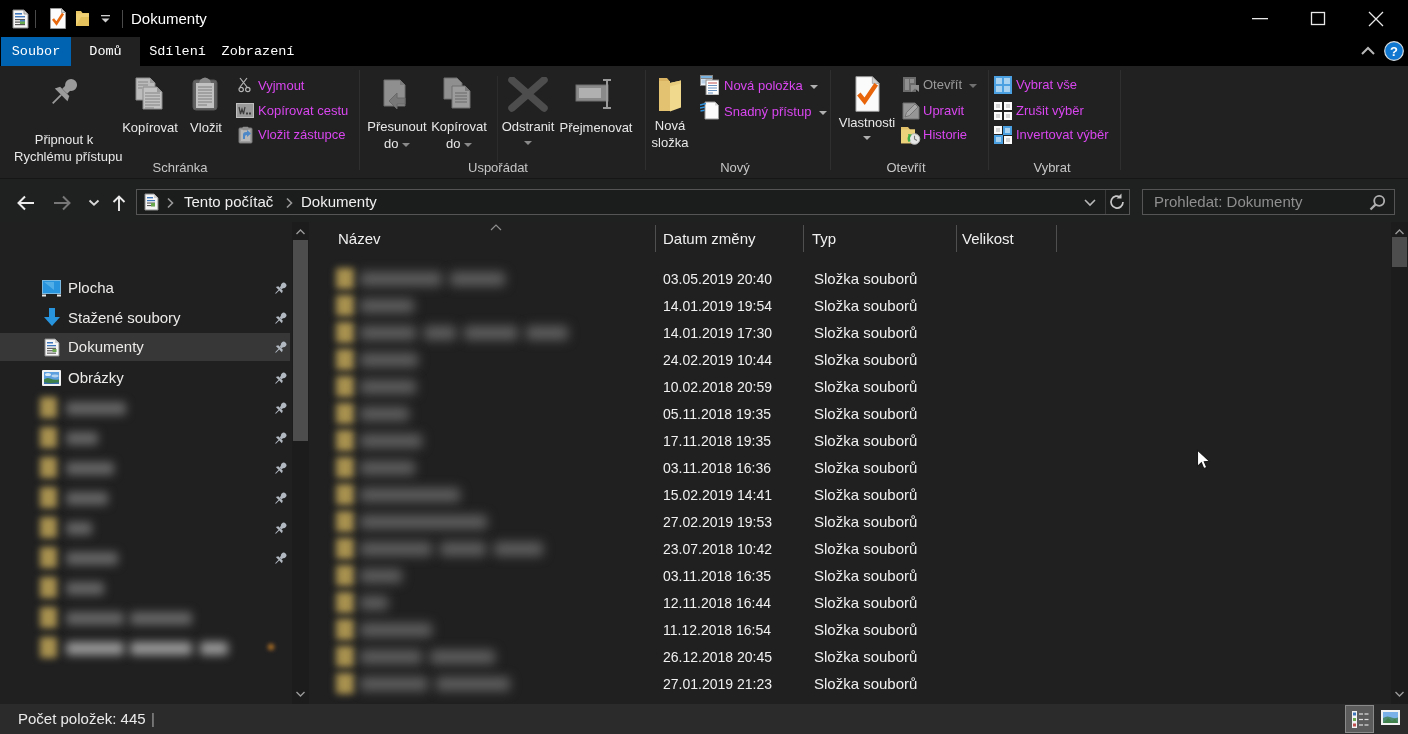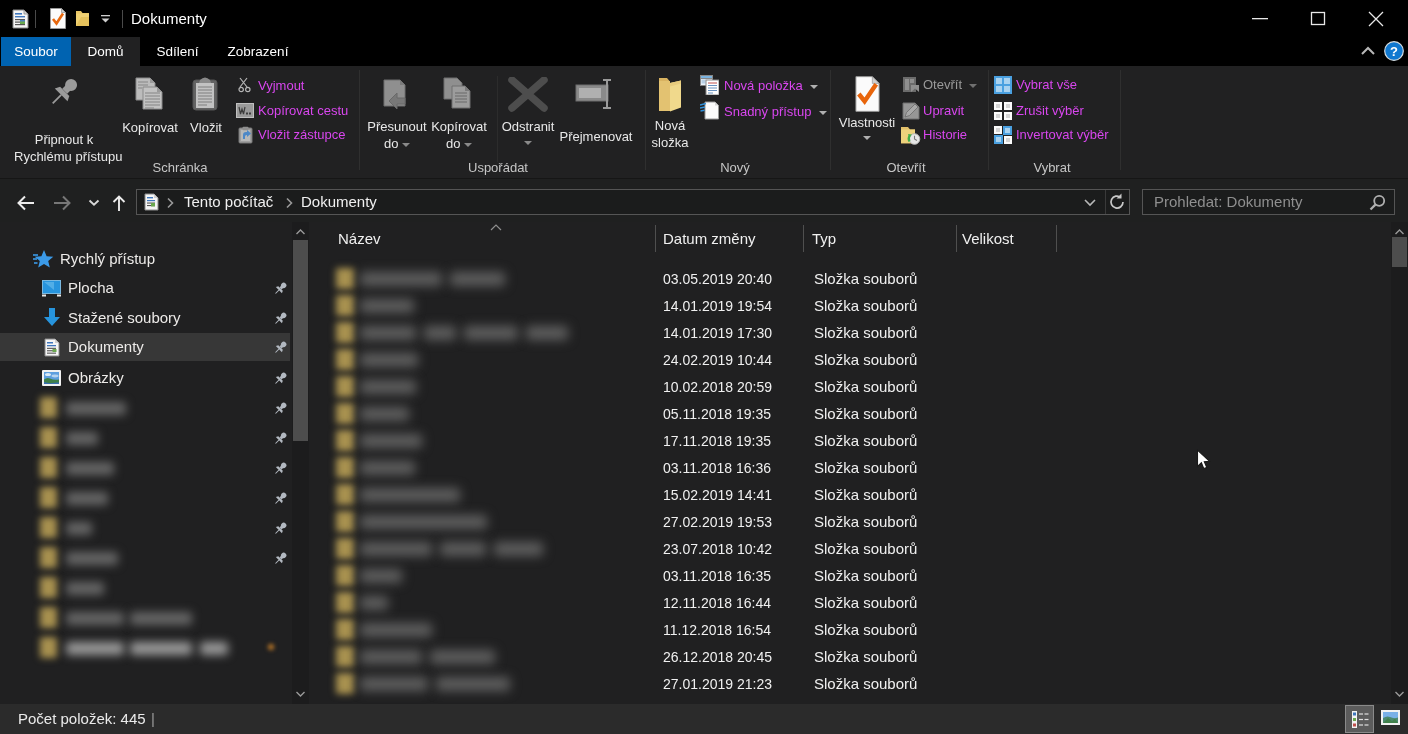--- a/index.html
+++ b/index.html
@@ -8,21 +8,21 @@
 .abs { position:absolute; }
 #win { position:relative; width:1408px; height:734px; background:#202021; overflow:hidden; }
 
 
 #titlebar { position:absolute; left:0; top:0; width:1408px; height:37px; background:#000; }
 #titlebar .title { position:absolute; left:131px; top:10px; color:#fff; font-size:15px; }
 .tsep { position:absolute; top:10px; width:1px; height:18px; background:#4a4a4a; }
 
 
 #tabrow { position:absolute; left:0; top:37px; width:1408px; height:29px; background:#000; }
-.tab { position:absolute; top:0; height:29px; color:#fff; font-size:13.5px; text-align:center; line-height:29px; }
+.tab { position:absolute; top:0; height:29px; color:#fff; font-size:13.5px; text-align:center; line-height:29px;font-family:Liberation Mono, monospace; }
 #tab-soubor { left:1px; width:70px; background:#0063b1; }
 #tab-domu { left:71px; width:69px; background:#212122; }
 #tab-sdileni { left:140px; width:75px; }
 #tab-zobrazeni { left:215px; width:86px; }
 
 
 #ribbon { position:absolute; left:0; top:66px; width:1408px; height:112px; background:#212122; }
 .grplabel { position:absolute; top:94px; width:200px; text-align:center; color:#c6c6c6; font-size:13px; }
 .gsep { position:absolute; top:4px; width:1px; height:100px; background:#2f2f2f; }
 .bigbtn { position:absolute; top:4px; text-align:center; color:#e8e8e8; font-size:13px; }
@@ -230,21 +230,21 @@
         <path d="M4 3 L36 31 M36 3 L4 31" stroke="#4d4d4d" stroke-width="7.5" stroke-linecap="round"></path>
       </svg>
       <div style="margin-top:3px;line-height:15px">Odstranit<br><span class="ddarrow" style="border-top-color:#8a8a8a"></span></div>
     </div>
     <div class="bigbtn" style="left:558px;width:76px;">
       <svg width="44" height="38" viewBox="0 0 44 38" style="margin-top:6px">
         <rect x="2" y="9" width="32" height="16" fill="#8a8a8a" stroke="#6e6e6e"></rect>
         <rect x="5" y="12" width="22" height="10" fill="#b0b0b0"></rect>
         <path d="M33 4 v28 M29 4 h8 M29 32 h8" stroke="#9a9a9a" stroke-width="2"></path>
       </svg>
-      <div style="margin-top:12px">Přejmenovat</div>
+      <div style="margin-top:3px">Přejmenovat</div>
     </div>
     <div class="grplabel" style="left:398px">Uspořádat</div>
     <div class="gsep" style="left:645px"></div>
 
     <div class="bigbtn" style="left:644px;width:52px;">
       <svg width="24" height="38" viewBox="0 0 24 38" style="margin-top:5px">
         <path d="M1 3 h8 l2.5 3 H12 v30 H1 z" fill="#d9b361"></path>
         <path d="M1 6 h11 v30 H1 z" fill="#e3c271"></path>
         <path d="M12 8 l11 -2.5 v27 l-11 4 z" fill="#f0d98c"></path>
         <path d="M12 8 l11 -2.5 v3 l-11 3 z" fill="#e8cc7e"></path>
@@ -404,31 +404,20 @@
     <div id="searchbox">
       <div class="abs" style="left:11px;top:3px;color:#8f8f8f;font-size:15px">Prohledat: Dokumenty</div>
       <svg class="abs" style="left:226px;top:4px" width="17" height="17" viewBox="0 0 17 17">
         <circle cx="10.2" cy="6.8" r="5" fill="none" stroke="#b0b0b0" stroke-width="1.8"></circle>
         <path d="M6.4 10.6 L1.5 15.5" stroke="#b0b0b0" stroke-width="2.2"></path>
       </svg>
     </div>
   </div>
   <div id="sidebar">
 
-    <div class="sitem" style="top:23px">
-      <svg class="abs" style="left:33px;top:4px" width="22" height="21" viewBox="0 0 22 21">
-        <path d="M11 1 l2.6 6.2 6.7 0.5 -5.1 4.4 1.6 6.5 -5.8 -3.5 -5.8 3.5 1.6 -6.5 -5.1 -4.4 6.7 -0.5 z" fill="#3b9ae8"></path>
-        <g stroke="#3b9ae8" stroke-width="1.6">
-            <line x1="0" y1="6" x2="5" y2="6"></line>
-            <line x1="0" y1="10" x2="4" y2="10"></line>
-            <line x1="1" y1="14" x2="4.5" y2="14"></line>
-          </g>
-      </svg>
-      <div class="lbl" style="left:60px">Rychlý přístup</div>
-    </div>
 
     <div class="sitem" style="top:52px">
       <svg class="abs" style="left:42px;top:6px" width="19" height="17" viewBox="0 0 19 17">
         <rect x="0.5" y="0.5" width="18" height="13" fill="#2794dd" stroke="#7bb9e0"></rect>
         <path d="M2 2 l10 8 v-8 z" fill="#5db4ea" opacity="0.8"></path>
         <rect x="0" y="14.5" width="4" height="2" fill="#e8e8e8"></rect>
           <rect x="15" y="14.5" width="4" height="2" fill="#e8e8e8"></rect>
       </svg>
       <div class="lbl">Plocha</div>
       <svg class="pin abs" style="left:273px;top:7px" width="15" height="15" viewBox="0 0 15 15">

